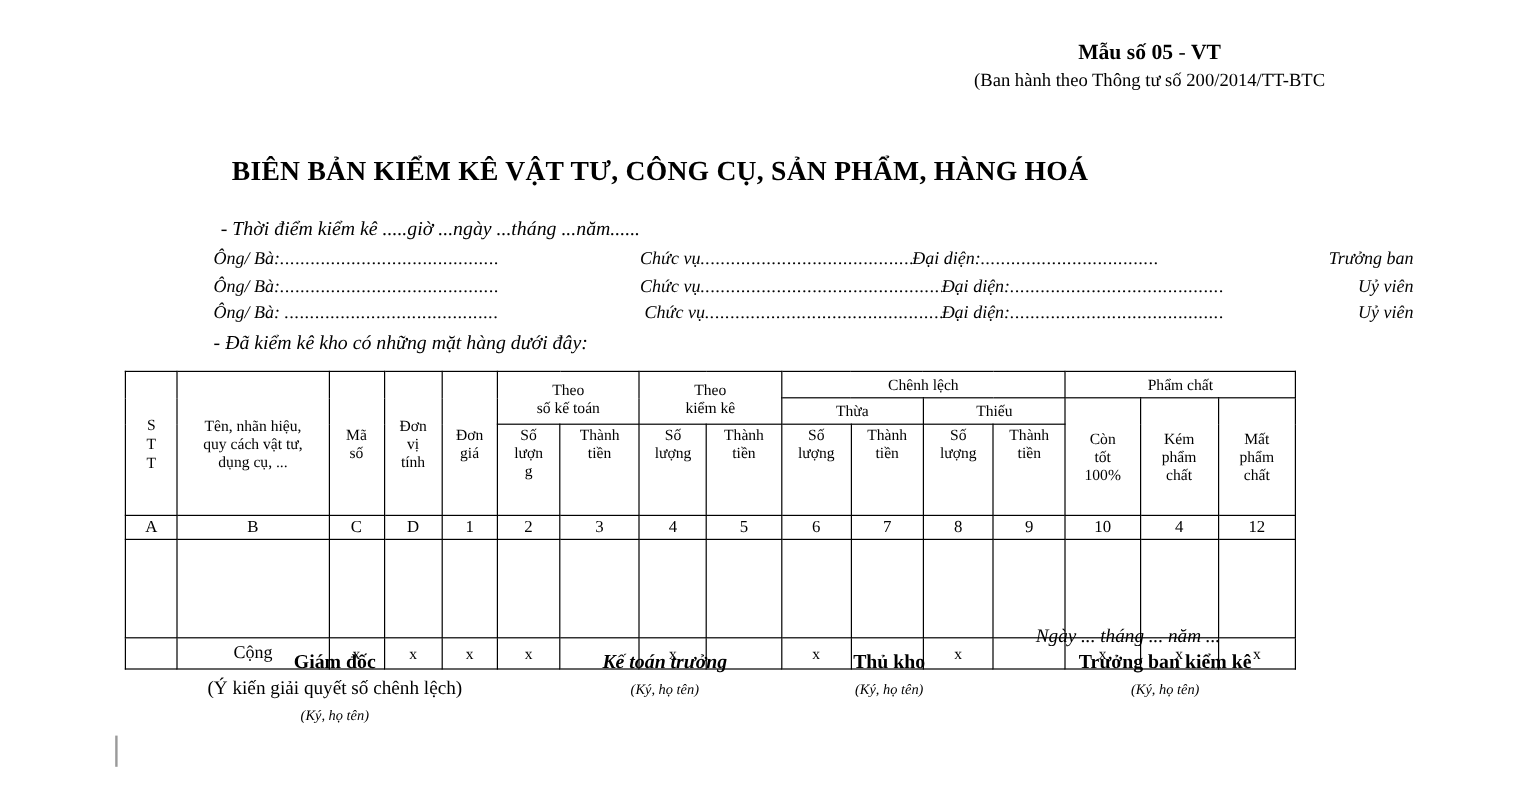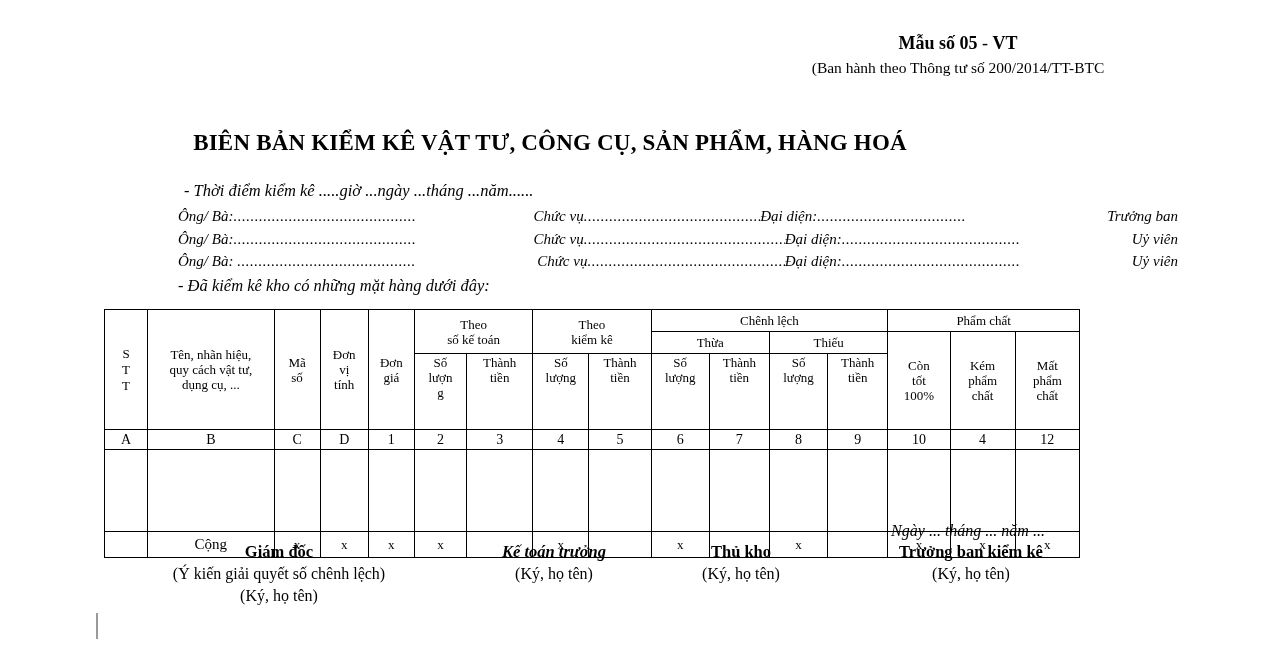--- a/index.html
+++ b/index.html
@@ -121,21 +121,21 @@
     border-top: 1px dotted #000;
   }
   td.total-label { font-weight: bold; font-size: 15px; }
   .x-mark { font-size: 13px; }
   .stt-stack { line-height: 16px; }
 
   
   .date-line {
     position: absolute;
     top: 522px;
-    left: 818px;
+    left: 790px;
     width: 300px;
     text-align: center;
     font-style: italic;
     font-size: 16px;
     white-space: nowrap;
   }
   .sign-row {
     position: absolute;
     top: 541px;
     left: 104px;
@@ -148,21 +148,22 @@
     font-weight: bold;
     font-size: 16.5px;
     line-height: 22px;
   }
   .sign-col .role.ital { font-style: italic; }
   .sign-col .note {
     font-size: 16px;
     line-height: 22px;
   }
   .sign-col .ky {
-    font-size: 16px;
+    font-style: italic;
+    font-size: 12px;
     line-height: 22px;
   }
   .col-gd { width: 330px; margin-left: 10px; }
   .col-kt { width: 180px; margin-left: 20px; }
   .col-tk { width: 150px; margin-left: 22px; }
   .col-tb { width: 250px; margin-left: 30px; }
 
   .caret {
     position: absolute;
     left: 96px;

